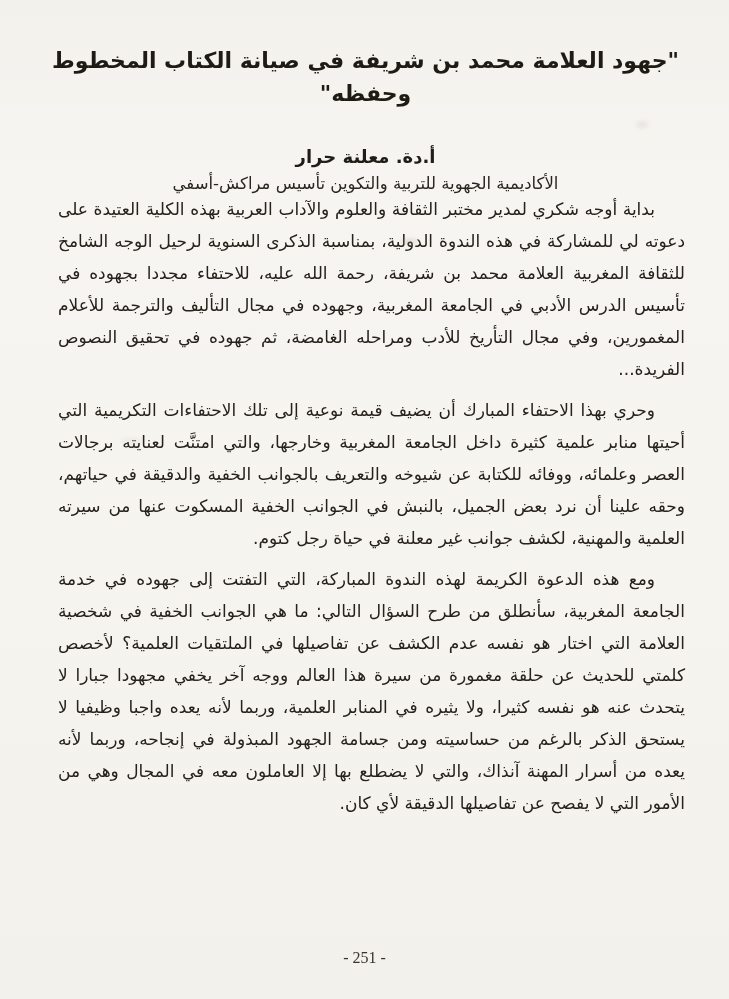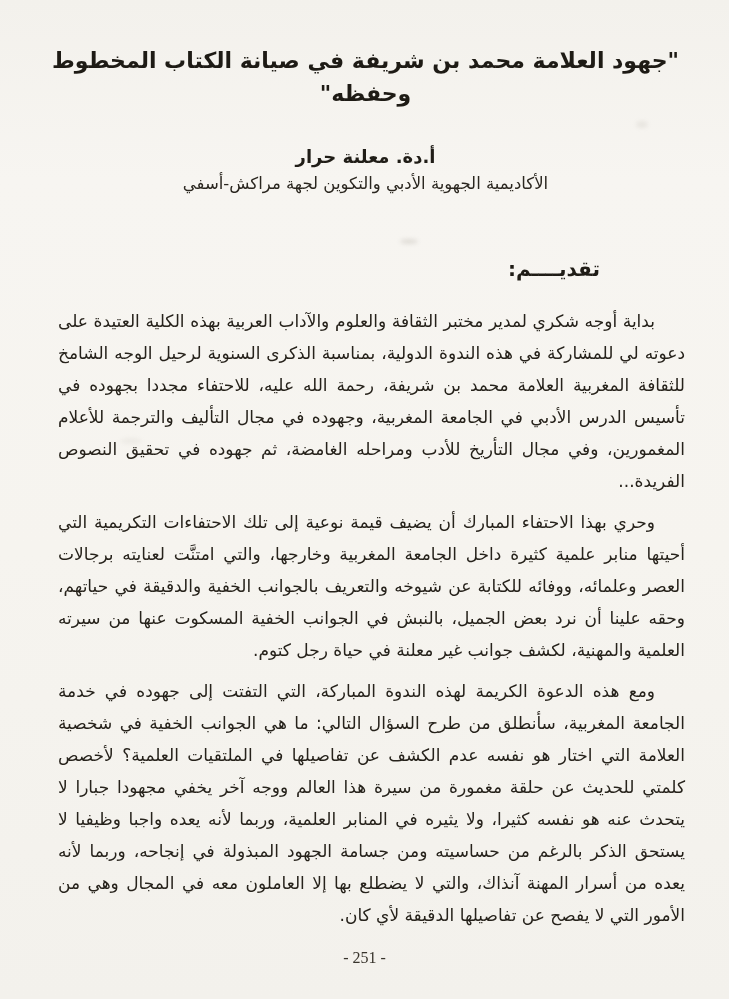--- a/index.html
+++ b/index.html
@@ -81,23 +81,22 @@
 </style>
 </head>
 <body>
 
 <div class="page" lang="ar">
 
   <h1 class="title">"جهود العلامة محمد بن شريفة في صيانة الكتاب المخطوط وحفظه"</h1>
 
   <div class="author">أ.دة. معلنة حرار</div>
 
-  <div class="affiliation">الأكاديمية الجهوية الأدبي والتكوين لجهة مراكش-أسفي</div>
+  <div class="affiliation">الأكاديمية الجهوية للتربية والتكوين تأسيس مراكش-أسفي</div>
 
-  <h2 class="section-heading">تقديــــم:</h2>
 
   <div class="body-text">
     <p>بداية أوجه شكري لمدير مختبر الثقافة والعلوم والآداب العربية بهذه الكلية العتيدة على دعوته لي للمشاركة في هذه الندوة الدولية، بمناسبة الذكرى السنوية لرحيل الوجه الشامخ للثقافة المغربية العلامة محمد بن شريفة، رحمة الله عليه، للاحتفاء مجددا بجهوده في تأسيس الدرس الأدبي في الجامعة المغربية، وجهوده في مجال التأليف والترجمة للأعلام المغمورين، وفي مجال التأريخ للأدب ومراحله الغامضة، ثم جهوده في تحقيق النصوص الفريدة...</p>
     <p>وحري بهذا الاحتفاء المبارك أن يضيف قيمة نوعية إلى تلك الاحتفاءات التكريمية التي أحيتها منابر علمية كثيرة داخل الجامعة المغربية وخارجها، والتي امتنَّت لعنايته برجالات العصر وعلمائه، ووفائه للكتابة عن شيوخه والتعريف بالجوانب الخفية والدقيقة في حياتهم، وحقه علينا أن نرد بعض الجميل، بالنبش في الجوانب الخفية المسكوت عنها من سيرته العلمية والمهنية، لكشف جوانب غير معلنة في حياة رجل كتوم.</p>
     <p>ومع هذه الدعوة الكريمة لهذه الندوة المباركة، التي التفتت إلى جهوده في خدمة الجامعة المغربية، سأنطلق من طرح السؤال التالي: ما هي الجوانب الخفية في شخصية العلامة التي اختار هو نفسه عدم الكشف عن تفاصيلها في الملتقيات العلمية؟ لأخصص كلمتي للحديث عن حلقة مغمورة من سيرة هذا العالم ووجه آخر يخفي مجهودا جبارا لا يتحدث عنه هو نفسه كثيرا، ولا يثيره في المنابر العلمية، وربما لأنه يعده واجبا وظيفيا لا يستحق الذكر بالرغم من حساسيته ومن جسامة الجهود المبذولة في إنجاحه، وربما لأنه يعده من أسرار المهنة آنذاك، والتي لا يضطلع بها إلا العاملون معه في المجال وهي من الأمور التي لا يفصح عن تفاصيلها الدقيقة لأي كان.</p>
   </div>
 
   <div class="page-number">- 251 -</div>
 
   <div class="artifact a1"></div>

